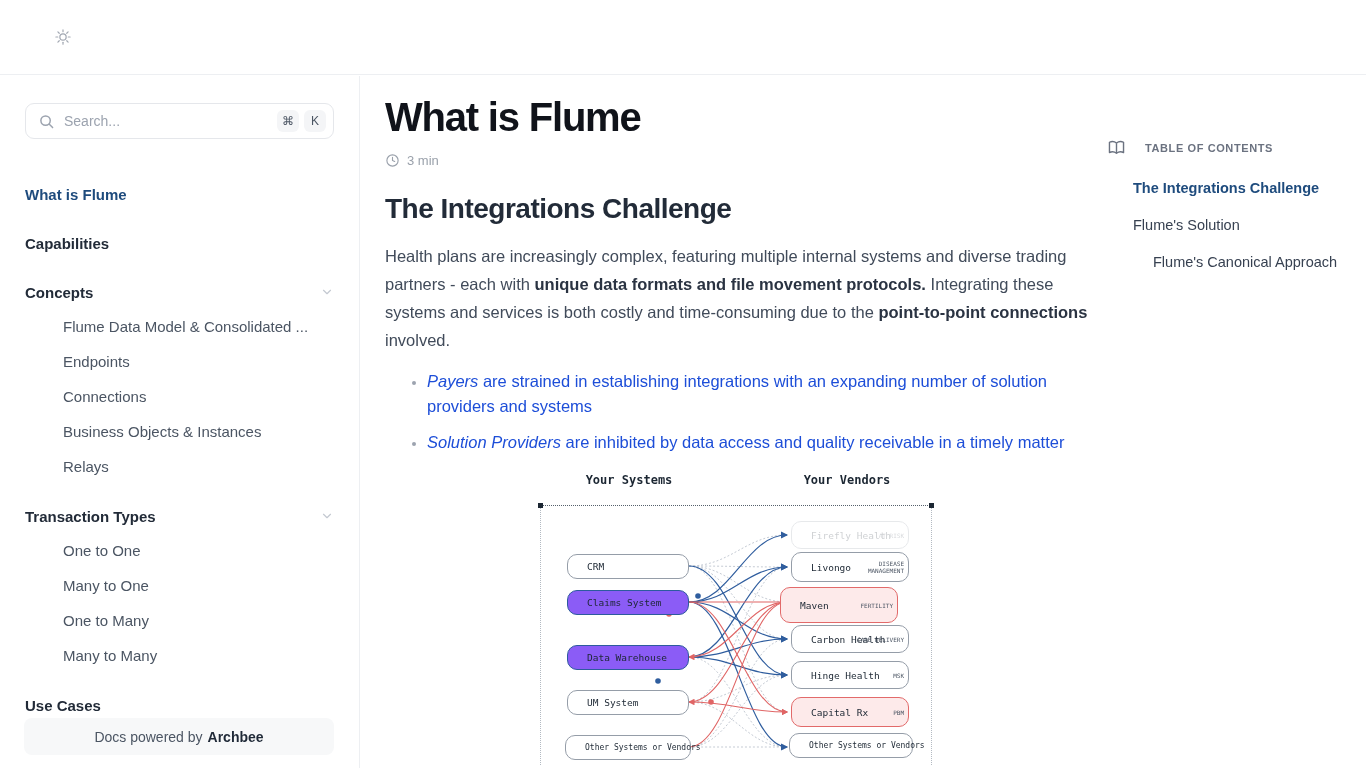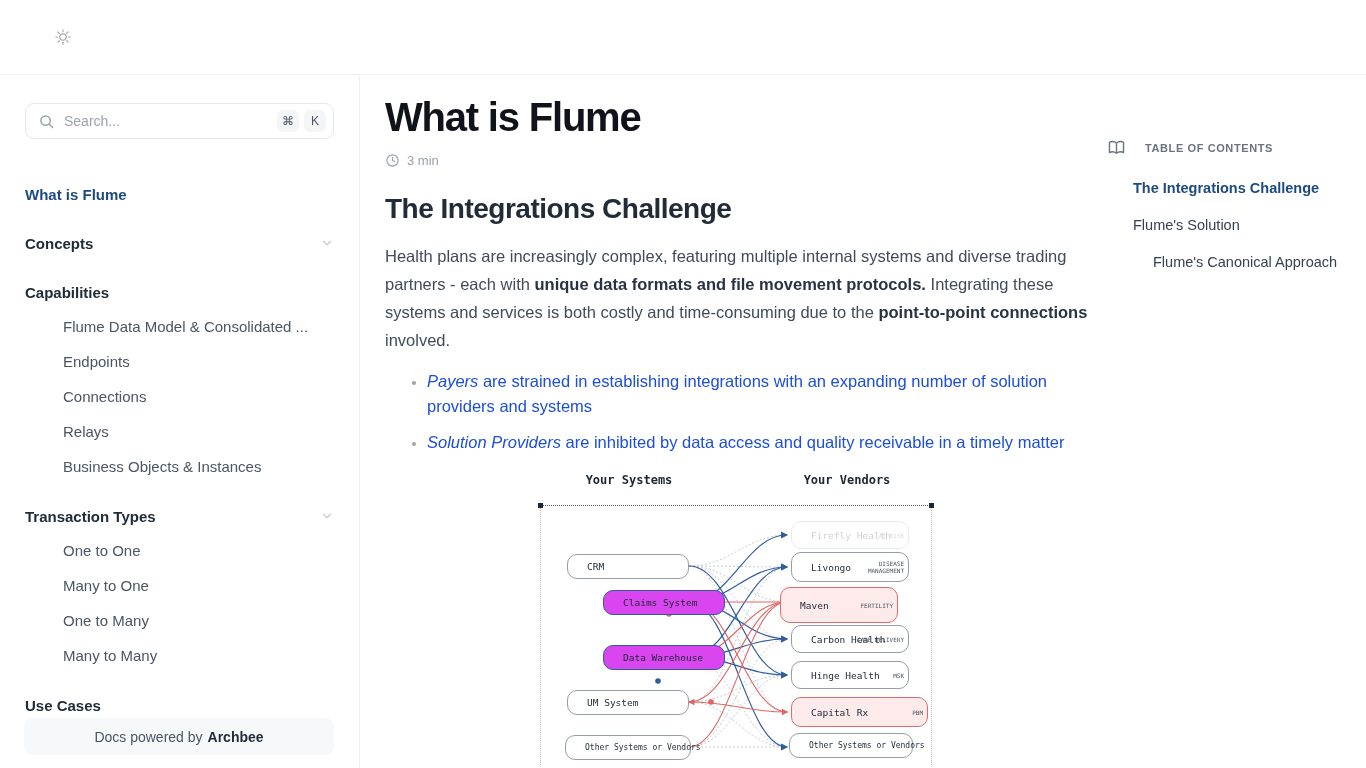--- a/index.html
+++ b/index.html
@@ -61,21 +61,21 @@
   .frame { position:absolute; top:32px; left:16px; width:392px; height:260px;
     border-top:1px dotted #55606c; border-left:1px dotted #b3bac2;
     border-right:1px dotted #b3bac2; }
   .frame::before, .frame::after { content:""; position:absolute; top:-3px;
     width:5px; height:5px; background:#1c2733; }
   .frame::before { left:-3px; } .frame::after { right:-3px; }
   .dgbox { position:absolute; background:#fff; border:1px solid #959da8;
     border-radius:10px; display:flex; align-items:center; justify-content:flex-start;
     font-size:9.5px; white-space:nowrap;padding-left:19px; }
   .dgbox.small { font-size:8px; }
-  .dgbox.blue { background:#d946ef; border:1.5px solid #2d5b9e;margin-left:36px; }
+  .dgbox.blue { background:#8b5cf6; border:1.5px solid #2d5b9e; }
   .dgbox.pink { background:#fdeaea; border:1.5px solid #e26a6a; }
   .dgbox.faded { opacity:0.22; }
   .dgbox .tag { position:absolute; right:4px; top:50%; transform:translateY(-50%);
     width:48px; font-size:6px; line-height:7px; text-align:right; color:#4b5563;
     white-space:normal; }
   .lines { position:absolute; inset:0; pointer-events:none; }
 
   
   .toc { position:absolute; left:1108px; top:140px; width:250px; }
   .toc-head { display:flex; align-items:center; gap:20px; color:#6b7280;
@@ -115,35 +115,35 @@
       <span class="ph">Search...</span>
       <span class="kbd">⌘</span>
       <span class="kbd">K</span>
     </div>
 
     <nav class="nav">
       <a class="nav-top active">
           <span>What is Flume</span>
         </a>
       <a class="nav-top">
+          <span>Capabilities</span>
+        </a>
+      <a class="nav-top">
         <span>Concepts</span>
         <span class="chev">
           <svg width="14" height="14" viewBox="0 0 24 24" fill="none" stroke="currentColor" stroke-width="2" stroke-linecap="round" stroke-linejoin="round">
               <polyline points="6 9 12 15 18 9"></polyline>
             </svg>
         </span>
       </a>
-      <a class="nav-top">
-          <span>Capabilities</span>
-        </a>
       <a class="nav-sub">Flume Data Model &amp; Consolidated ...</a>
       <a class="nav-sub">Endpoints</a>
       <a class="nav-sub">Connections</a>
+      <a class="nav-sub">Business Objects &amp; Instances</a>
       <a class="nav-sub">Relays</a>
-      <a class="nav-sub">Business Objects &amp; Instances</a>
       <a class="nav-top">
         <span>Transaction Types</span>
         <span class="chev">
           <svg width="14" height="14" viewBox="0 0 24 24" fill="none" stroke="currentColor" stroke-width="2" stroke-linecap="round" stroke-linejoin="round">
               <polyline points="6 9 12 15 18 9"></polyline>
             </svg>
         </span>
       </a>
       <a class="nav-sub">One to One</a>
       <a class="nav-sub">Many to One</a>
@@ -263,21 +263,21 @@
               <span class="tag">FERTILITY</span>
             </div>
           <div class="dgbox" style="left:250px; top:119px; width:118px; height:28px; padding-right:32px;">
               <span>Carbon Health</span>
               <span class="tag">CARE DELIVERY</span>
             </div>
           <div class="dgbox" style="left:250px; top:155px; width:118px; height:28px;">
               <span>Hinge Health</span>
               <span class="tag">MSK</span>
             </div>
-          <div class="dgbox pink" style="left:250px; top:191px; width:137px; height:30px;">
+          <div class="dgbox pink" style="left:250px; top:191px; width:118px; height:30px;">
               <span>Capital Rx</span>
               <span class="tag">PBM</span>
             </div>
           <div class="dgbox small" style="left:248px; top:227px; width:124px; height:25px;">
               <span>Other Systems or Vendors</span>
             </div>
         </div>
       </div>
     </div>
   </div>

